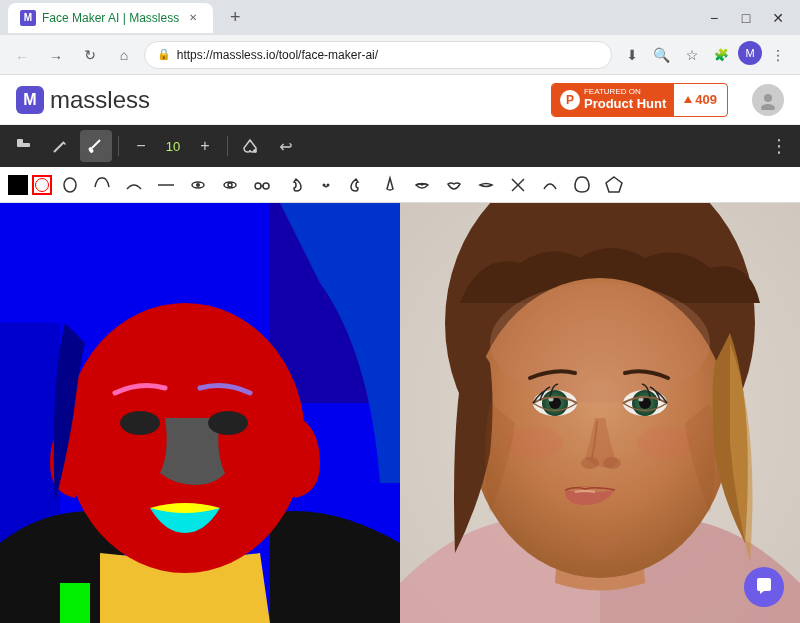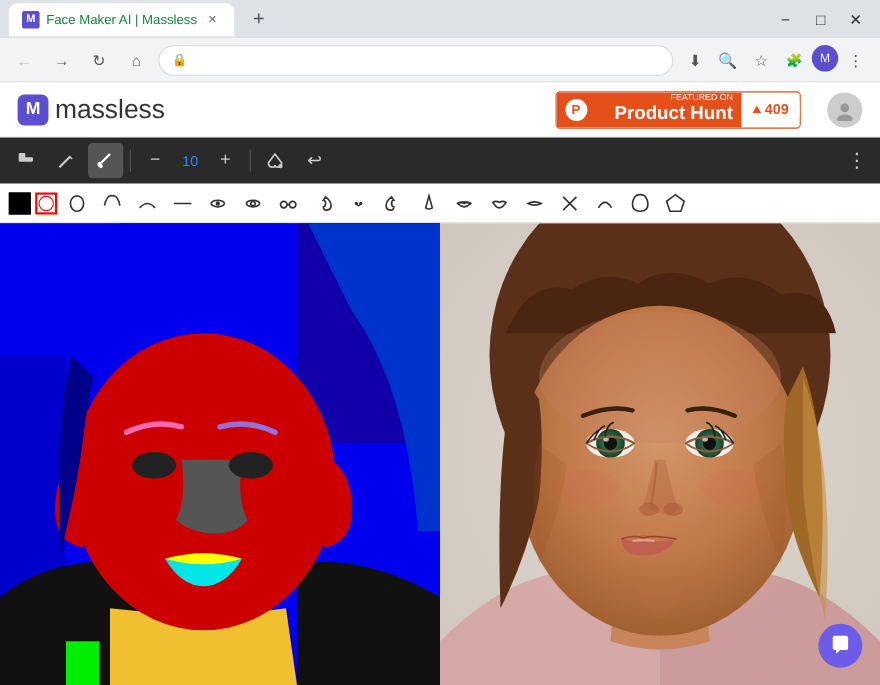--- a/index.html
+++ b/index.html
@@ -180,34 +180,32 @@
       justify-content: center;
     }
     .ph-logo-p {
       font-weight: bold;
       color: #e5501a;
       font-size: 12px;
     }
     .ph-featured-text {
       display: flex;
       flex-direction: column;
-      text-align: right;
     }
     .ph-featured-on {
       font-size: 8px;
       color: #fff;
       text-transform: uppercase;
       line-height: 1;
     }
     .ph-product-hunt {
-      font-size: 17px;
+      font-size: 13px;
       color: #fff;
       font-weight: bold;
       line-height: 1.2;
-      margin-left: 21px;
     }
     .ph-votes {
       display: flex;
       align-items: center;
       gap: 3px;
       padding: 0 10px;
       background: #fff;
       font-size: 13px;
       font-weight: bold;
       color: #e5501a;
@@ -245,21 +243,21 @@
       display: flex;
       align-items: center;
       justify-content: center;
       border-radius: 4px;
       color: #ccc;
       font-size: 14px;
       cursor: pointer;
     }
     .tool-btn.active { background: #555; color: #fff; }
     .tool-size {
-      color: #3b82f6;
+      color: #bef264;
       font-size: 13px;
       min-width: 24px;
       text-align: center;
     }
     .tool-divider {
       width: 1px;
       height: 20px;
       background: #555;
       margin: 0 2px;
     }
@@ -369,20 +367,21 @@
   </div>
 </div>
 
 <div class="browser-addressbar">
   <div class="nav-btn disabled">←</div>
   <div class="nav-btn">→</div>
   <div class="nav-btn">↻</div>
   <div class="nav-btn">⌂</div>
   <div class="address-field">
     <span class="lock-icon">🔒</span>
+    <span class="address-text">https://massless.io/tool/face-maker-ai/</span>
   </div>
   <div class="toolbar-right-btns">
     <div class="nav-btn">⬇</div>
     <div class="nav-btn">🔍</div>
     <div class="nav-btn">☆</div>
     <div class="nav-btn" style="font-size:12px;">🧩</div>
     <div class="nav-btn" style="font-size:11px; background:#5b4fcf; color:#fff; border-radius:50%; width:24px; height:24px;">M</div>
     <div class="nav-btn">⋮</div>
   </div>
 </div>

